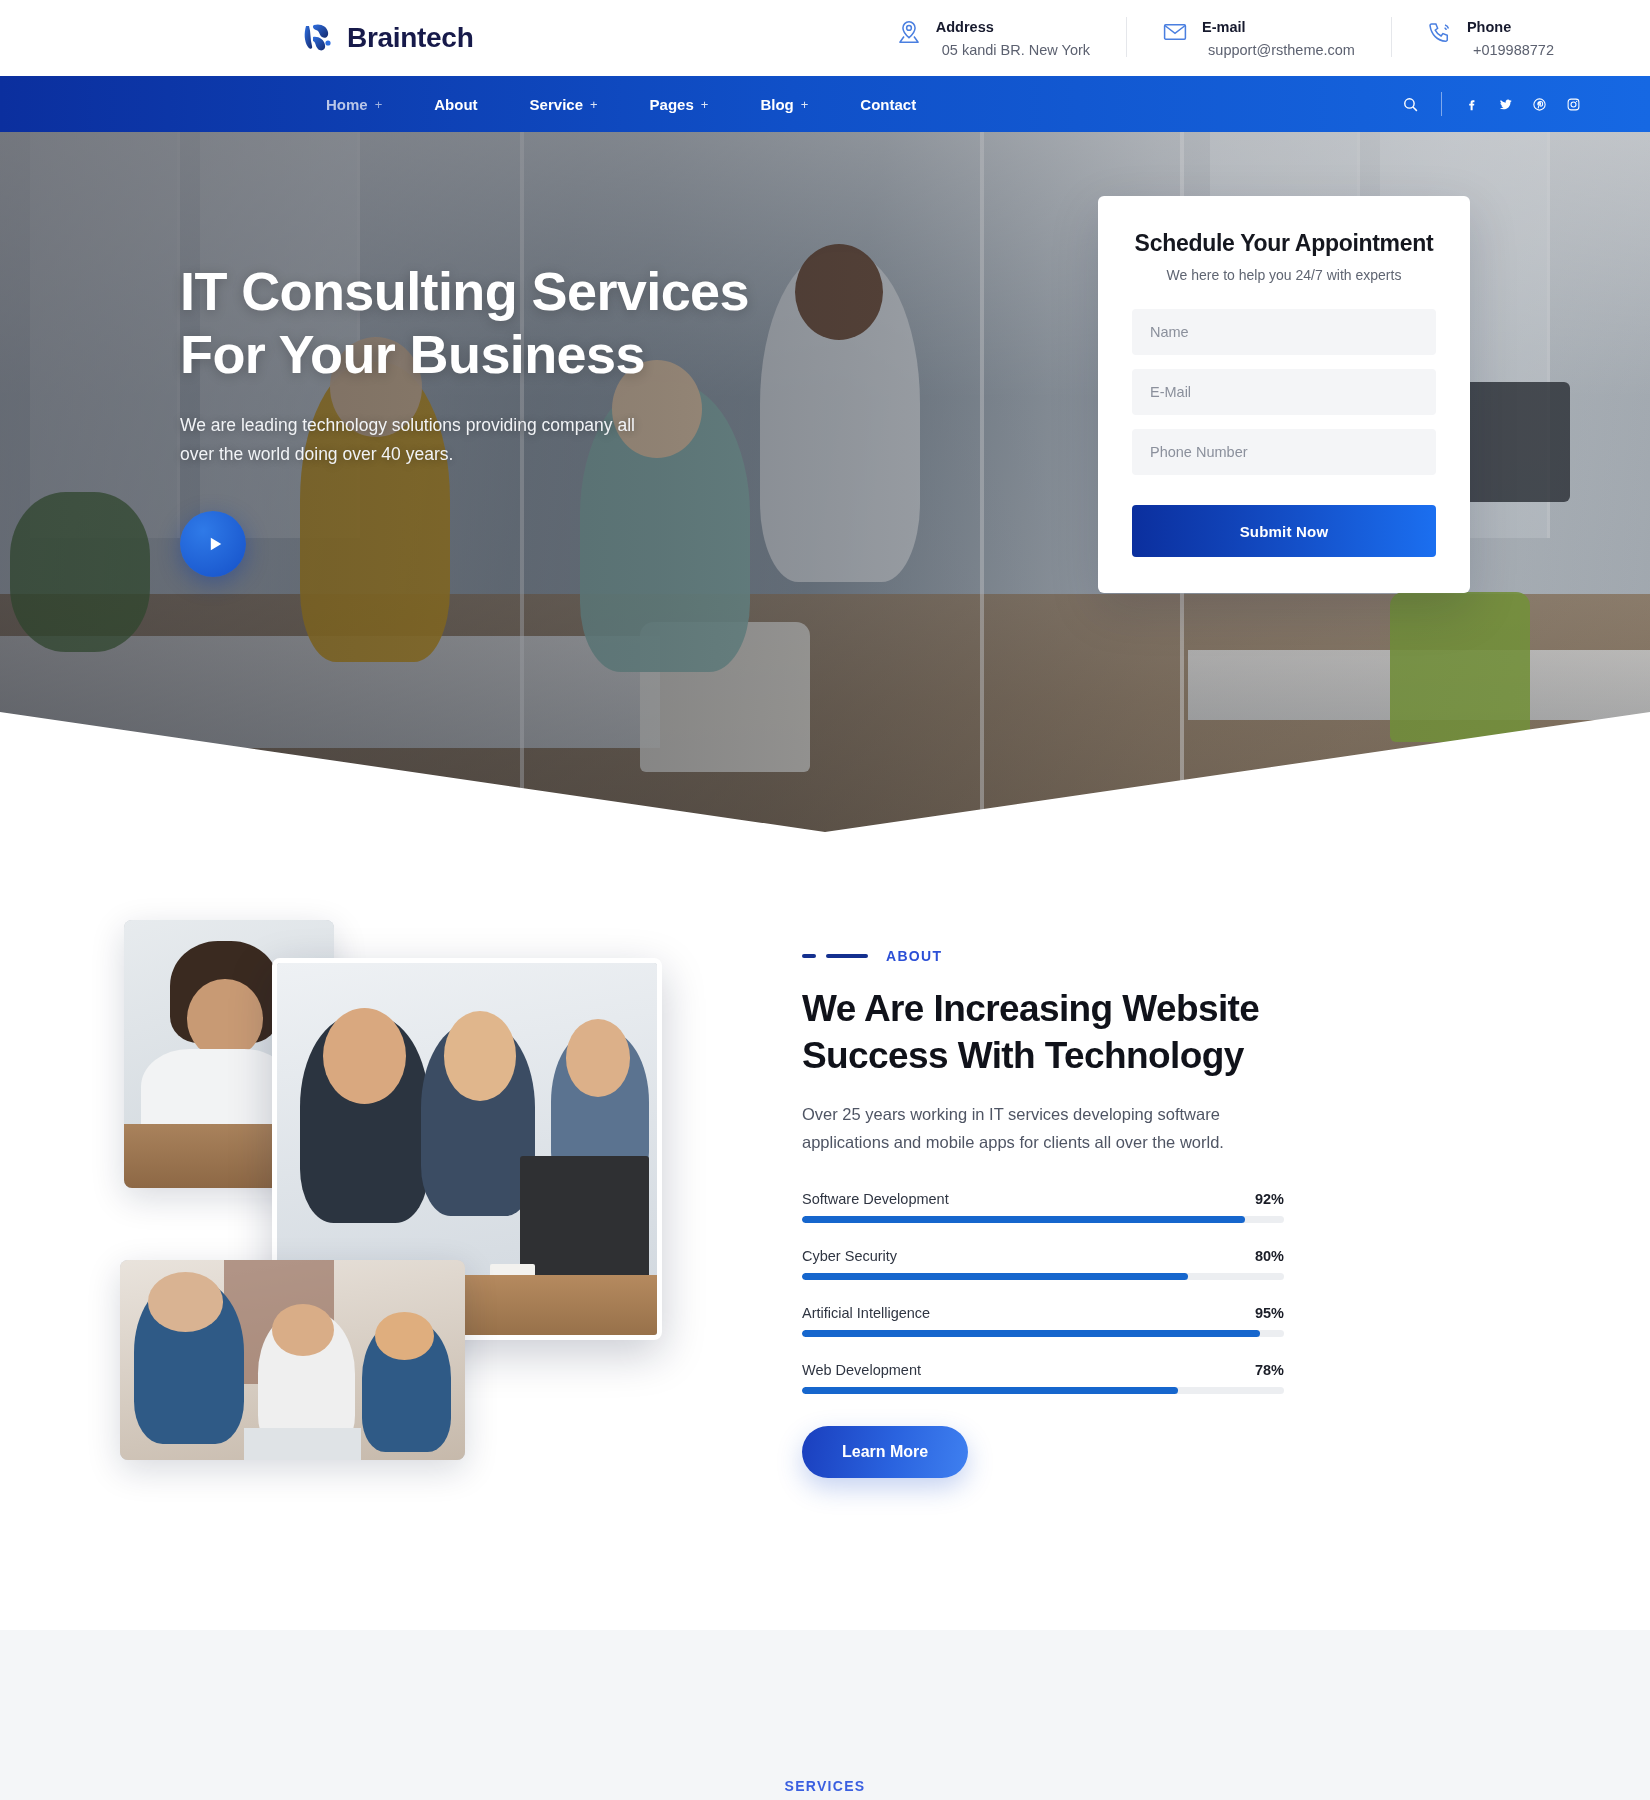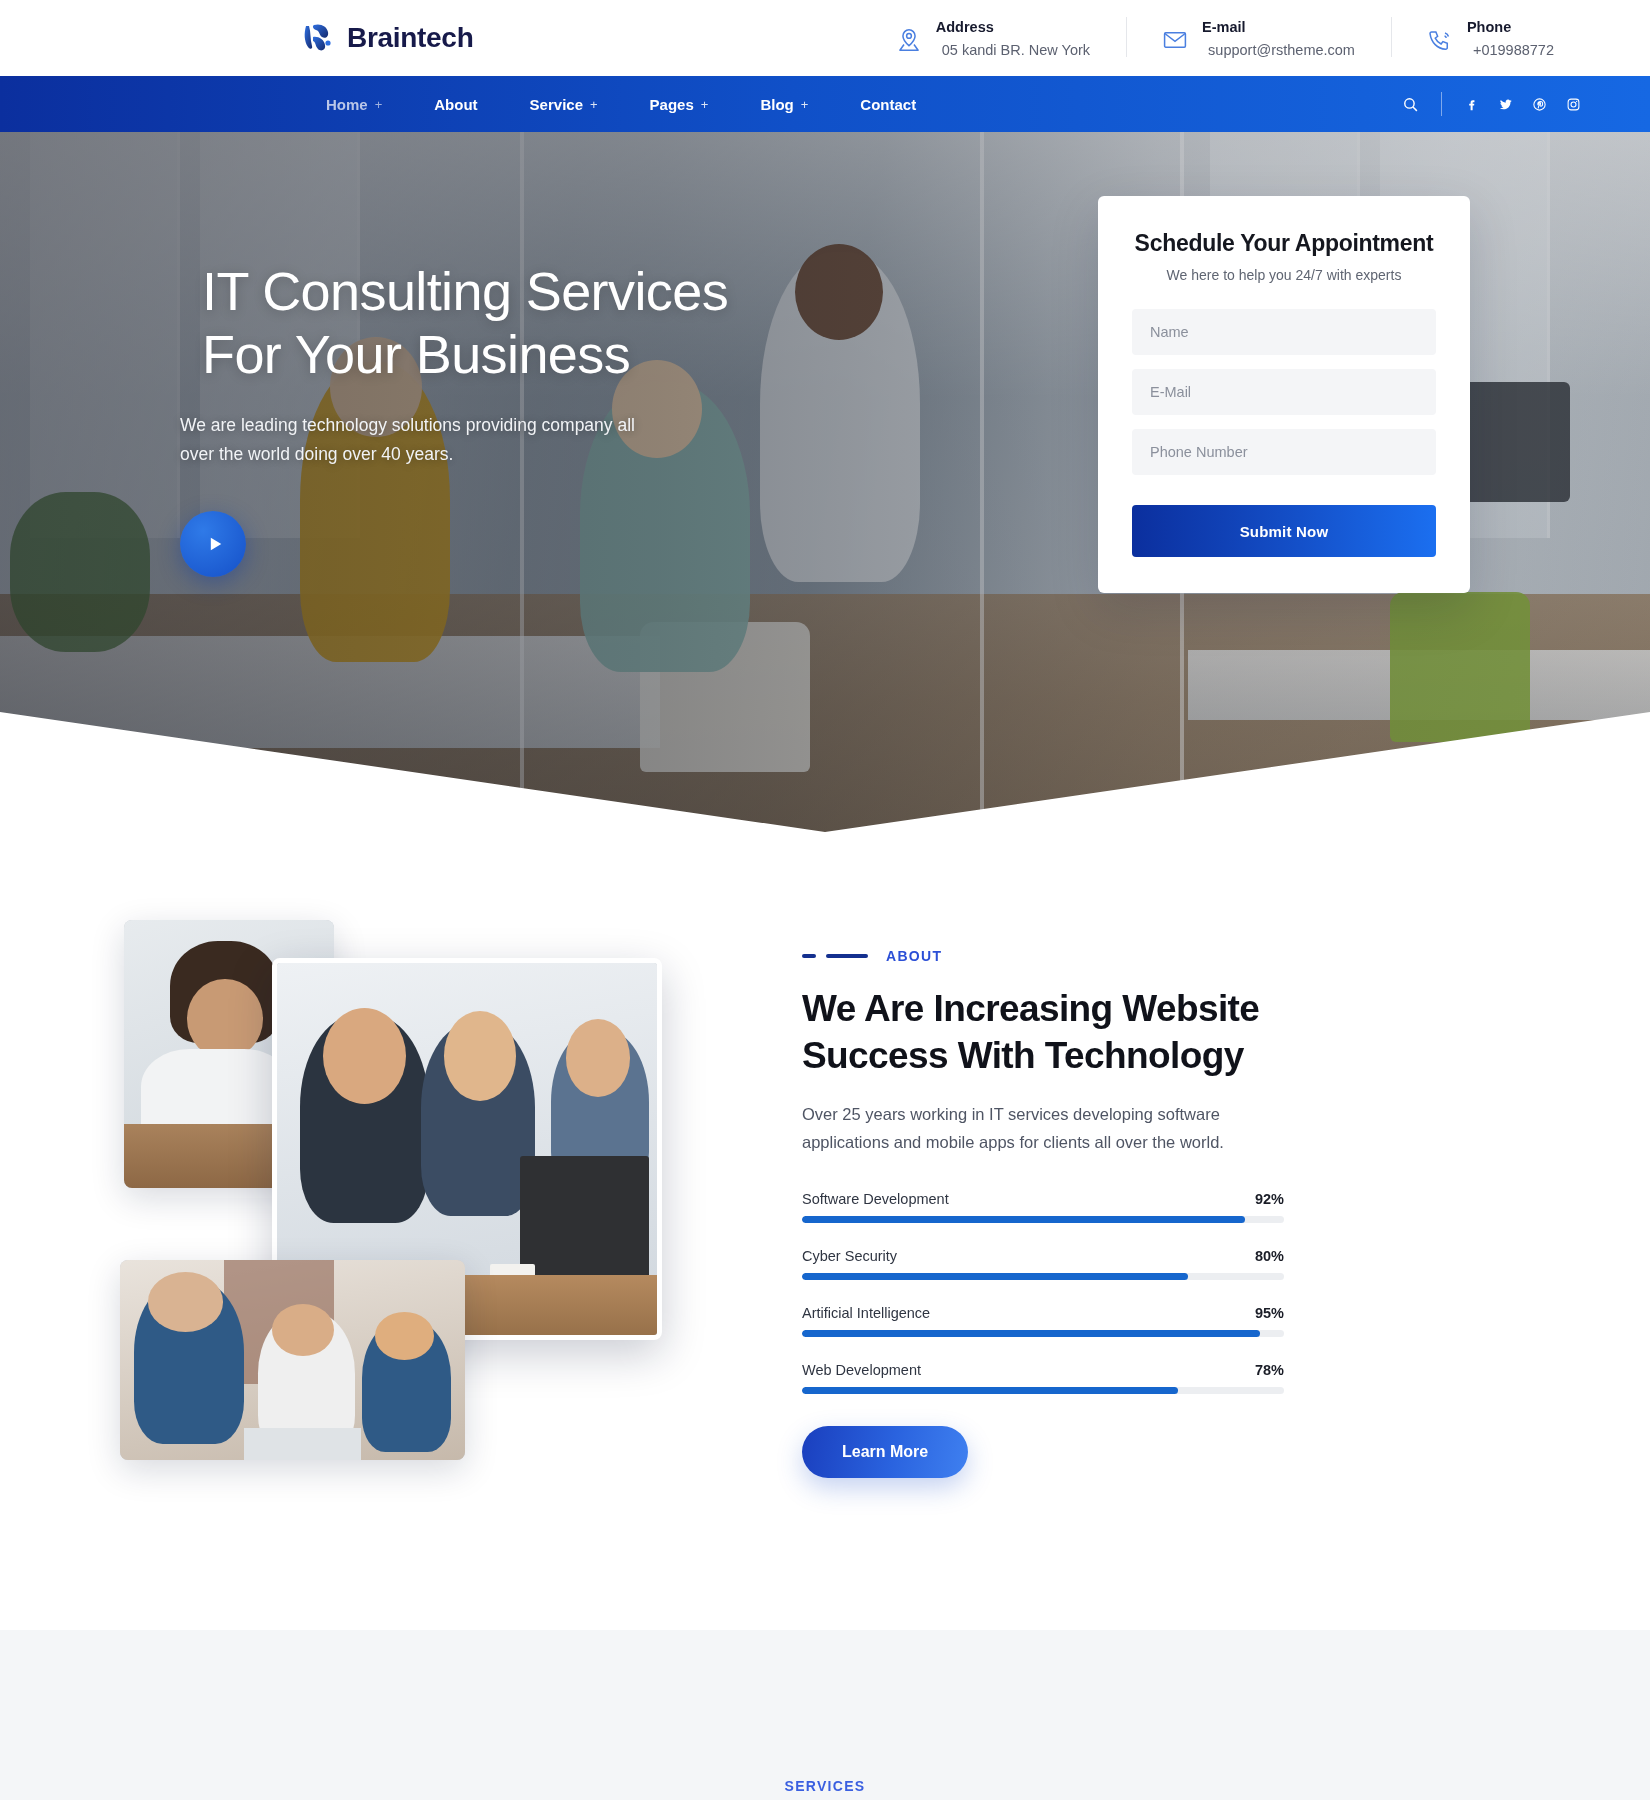--- a/index.html
+++ b/index.html
@@ -16,21 +16,21 @@
   
   .topbar {
     height:76px; background:#ffffff; display:flex; align-items:center;
     padding:0 60px; position:relative; z-index:10;
   }
   .brand { display:flex; align-items:center; gap:13px; margin-left:240px; }
   .brand-mark { width:34px; height:34px; position:relative; }
   .brand-name { font-size:28px; font-weight:700; color:#171a4a; letter-spacing:-.3px; }
 
   .contact-group { margin-left:auto; display:flex; align-items:center; }
-  .contact-item { display:flex; align-items:center; gap:14px; padding:0 36px; position:relative; }
+  .contact-item { display:flex; align-items:flex-start; gap:14px; padding:0 36px; position:relative; }
   .contact-item + .contact-item::before{
     content:""; position:absolute; left:0; top:2px; height:40px; width:1px; background:#e5e7eb;
   }
   .contact-ico { width:26px; height:26px; color:#4a7fe0; flex:0 0 auto; margin-top:4px; }
   .contact-ico svg { display:block; width:26px; height:26px; }
   .contact-txt { line-height:1.45; }
   .contact-title { font-size:14.5px; font-weight:700; color:#171a2e; }
   .contact-sub { font-size:14.5px; color:#5c6170; margin-top:2px; white-space:nowrap;margin-left:6px; }
 
   
@@ -99,22 +99,22 @@
   .hero-clip{
     position:absolute; left:0; right:0; bottom:0; height:120px; background:#ffffff;
     clip-path:polygon(0 0, 0 100%, 100% 100%, 100% 0, 50% 100%);
   }
   .hero-inner{
     position:relative; z-index:3; max-width:1410px; margin:0 auto; padding:0 60px;
     display:flex; align-items:flex-start;
   }
   .hero-left{ padding-top:128px; width:790px; }
   .hero-title{
-    font-size:54px; line-height:1.16; font-weight:400; color:#fff;
-    letter-spacing:-.6px; text-shadow:0 2px 12px rgba(0,0,0,.22);margin-left:22px;
+    font-size:54px; line-height:1.16; font-weight:700; color:#fff;
+    letter-spacing:-.6px; text-shadow:0 2px 12px rgba(0,0,0,.22);
   }
   .hero-desc{
     margin-top:26px; font-size:17.5px; line-height:1.65; color:#f1f3f6; max-width:480px;
     text-shadow:0 1px 8px rgba(0,0,0,.3);
   }
   .play-btn{
     margin-top:42px; width:66px; height:66px; border-radius:50%;
     background:radial-gradient(circle at 35% 30%,#2f7ae8,#1550c8);
     display:flex; align-items:center; justify-content:center; cursor:pointer;
     box-shadow:0 6px 22px rgba(17,60,160,.45);

